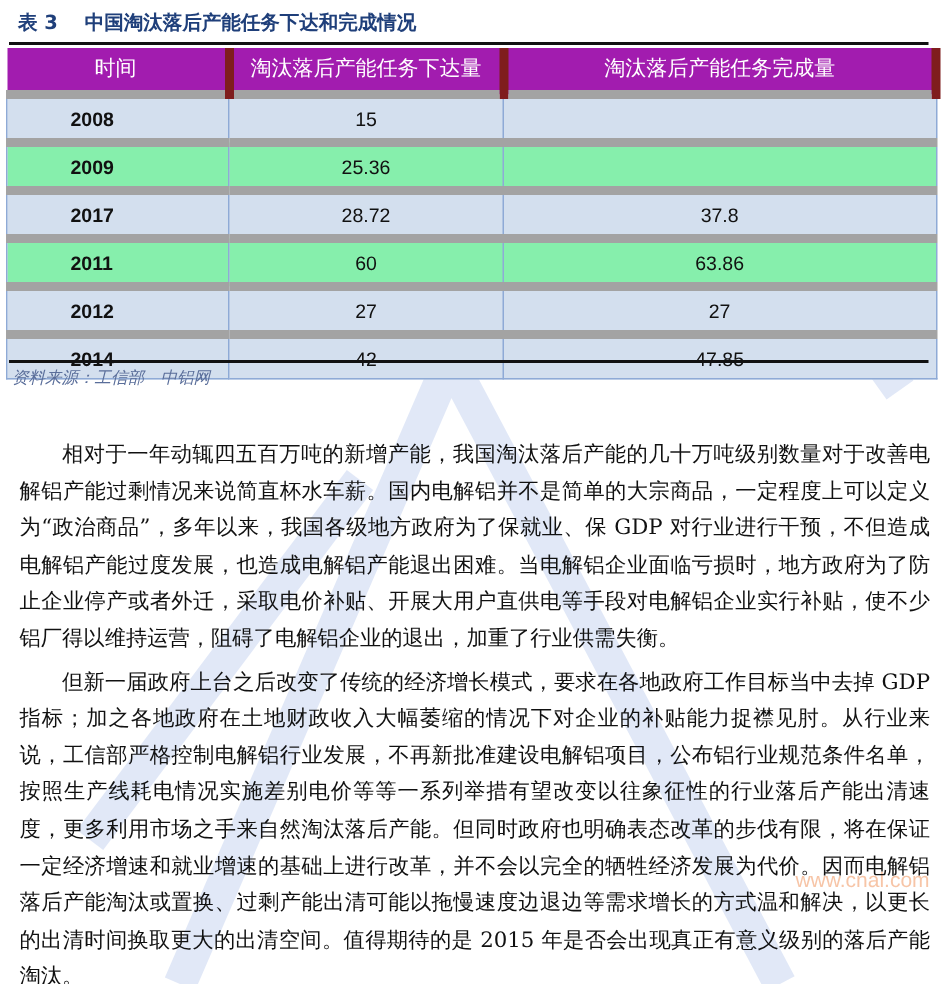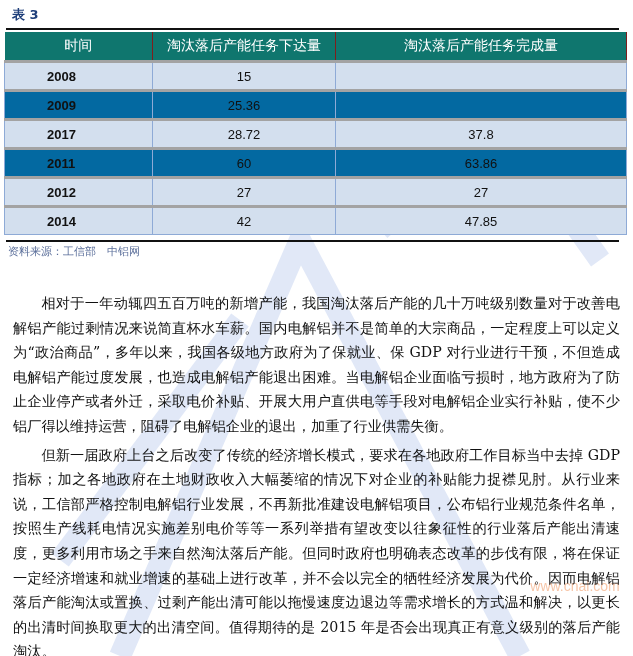--- a/index.html
+++ b/index.html
@@ -20,37 +20,37 @@
     }
     .caption .label { margin-right: 18px; }
     .caption-rule {
       position: absolute; left: 6px; top: 28px; width: 613px; height: 2px; background: #111;
     }
     table.data {
       position: absolute; left: 4px; top: 32px; width: 623px;
       border-collapse: collapse; font-family: "Liberation Sans", sans-serif; font-size: 13px;
     }
     table.data th {
-      background: #0f766e; color: #ffffff; font-weight: normal; font-size: 14px;
-      height: 26px; text-align: center; border-right: 1px solid #7f1d1d;
+      background: #a21caf; color: #ffffff; font-weight: normal; font-size: 14px;
+      height: 26px; text-align: center; border-right: 6px solid #7f1d1d;
     }
     table.data td {
-      height: 24px; text-align: center; border-top: 3px solid #a3a3a3;
+      height: 24px; text-align: center; border-top: 6px solid #a3a3a3;
       border-left: 1px solid #8eaad6; border-right: 1px solid #8eaad6;
     }
     table.data tr.odd td { background: #d3dfee; }
-    table.data tr.even td { background: #0369a1; }
+    table.data tr.even td { background: #86efac; }
     table.data tr:last-child td { border-bottom: 1px solid #8eaad6; }
     table.data td.year { font-weight: bold; text-align: left; padding-left: 42px; width: 104px; }
     table.data td.col2 { width: 180px; }
     .table-rule {
       position: absolute; left: 6px; top: 240px; width: 613px; height: 2px; background: #111;
     }
     .source {
-      position: absolute; left: 8px; top: 244px; font-size: 11px; color: #5a6e9a; 
+      position: absolute; left: 8px; top: 244px; font-size: 11px; color: #5a6e9a; font-style: italic;
     }
     .body-text {
       position: absolute; left: 9px; top: 287px; width: 615px;
       font-family: "DejaVu Serif", "Liberation Serif", serif; font-size: 14.2px; line-height: 24.6px;
       color: #111; text-align: justify;
     }
     .body-text p { margin: 4px; text-indent: 2em; }
     .logo {
       position: absolute; left: 520px; top: 578px; width: 110px; height: 60px;
       z-index: 0; text-align: center;
@@ -65,20 +65,21 @@
   <g fill="none" stroke="rgba(120,150,220,0.22)" stroke-width="22">
     <path d="M120 656 L300 240 L520 656"></path>
     <path d="M380 230 L500 120 L600 260"></path>
     <path d="M60 560 L240 320"></path>
   </g>
 </svg>
 
 <div class="content">
   <div class="caption">
     <span class="label">表 3</span>
+    <span>中国淘汰落后产能任务下达和完成情况</span>
   </div>
   <div class="caption-rule"></div>
 
   <table class="data">
     <thead>
       <tr>
         <th>时间</th>
         <th>淘汰落后产能任务下达量</th>
         <th>淘汰落后产能任务完成量</th>
       </tr>

